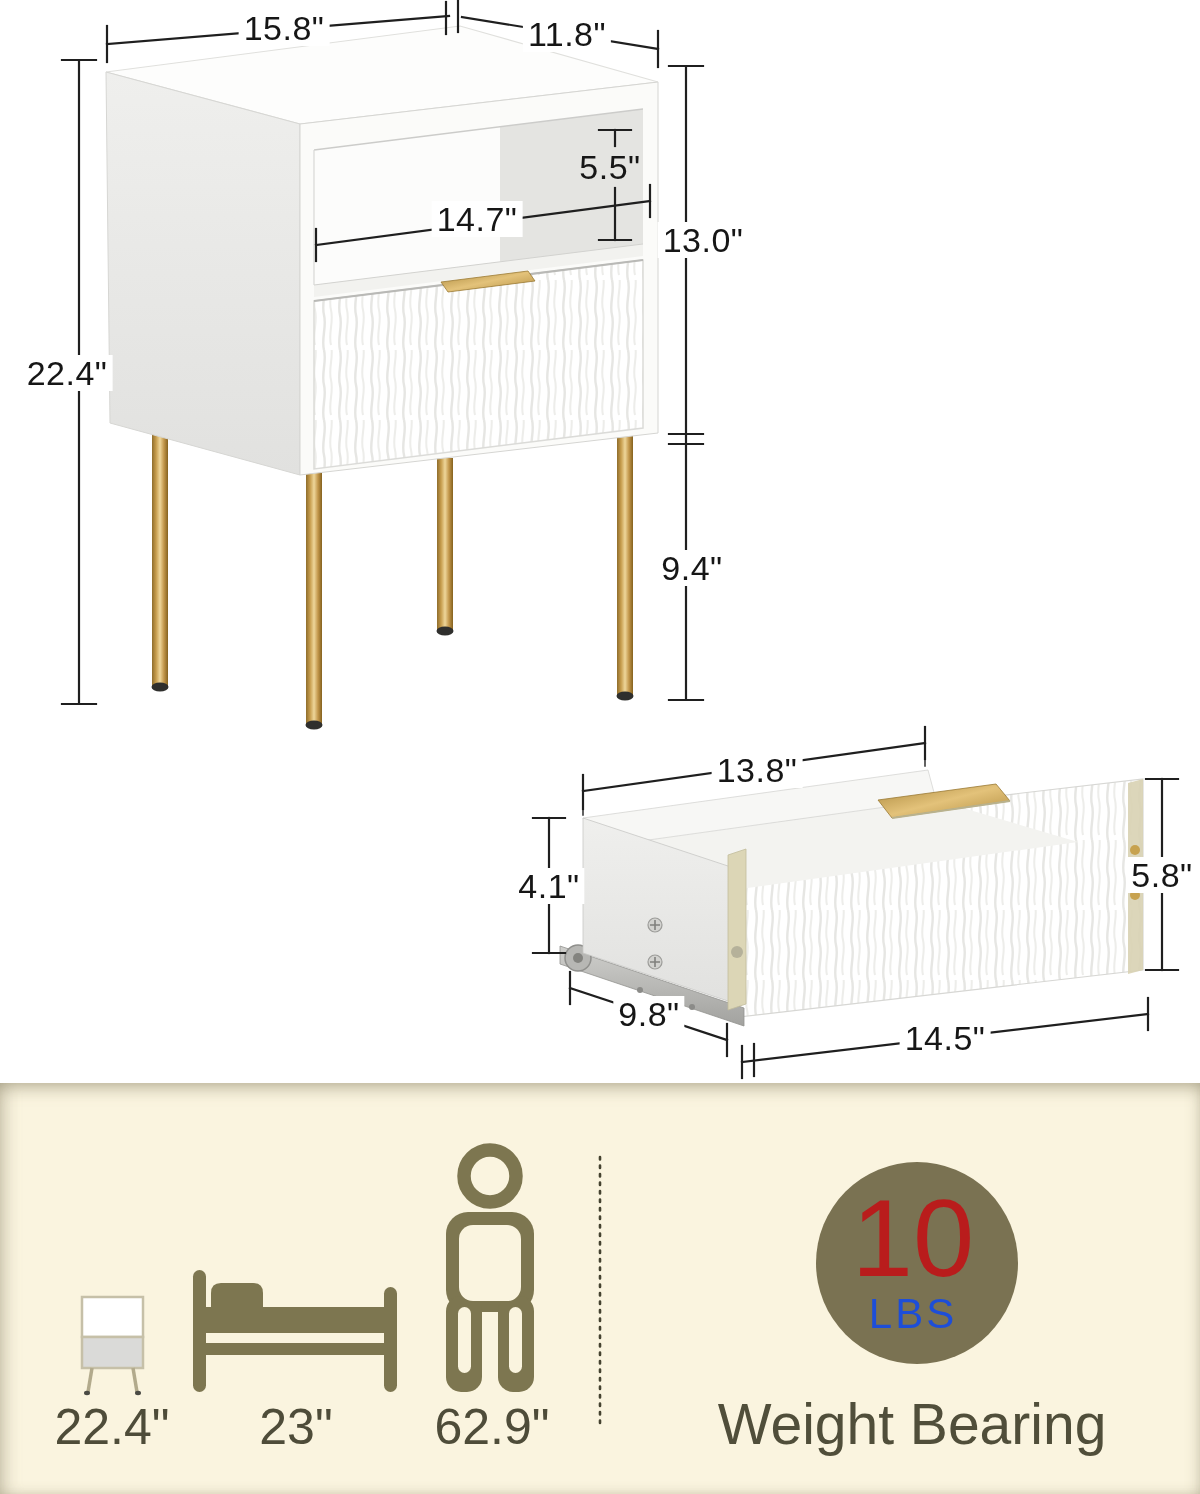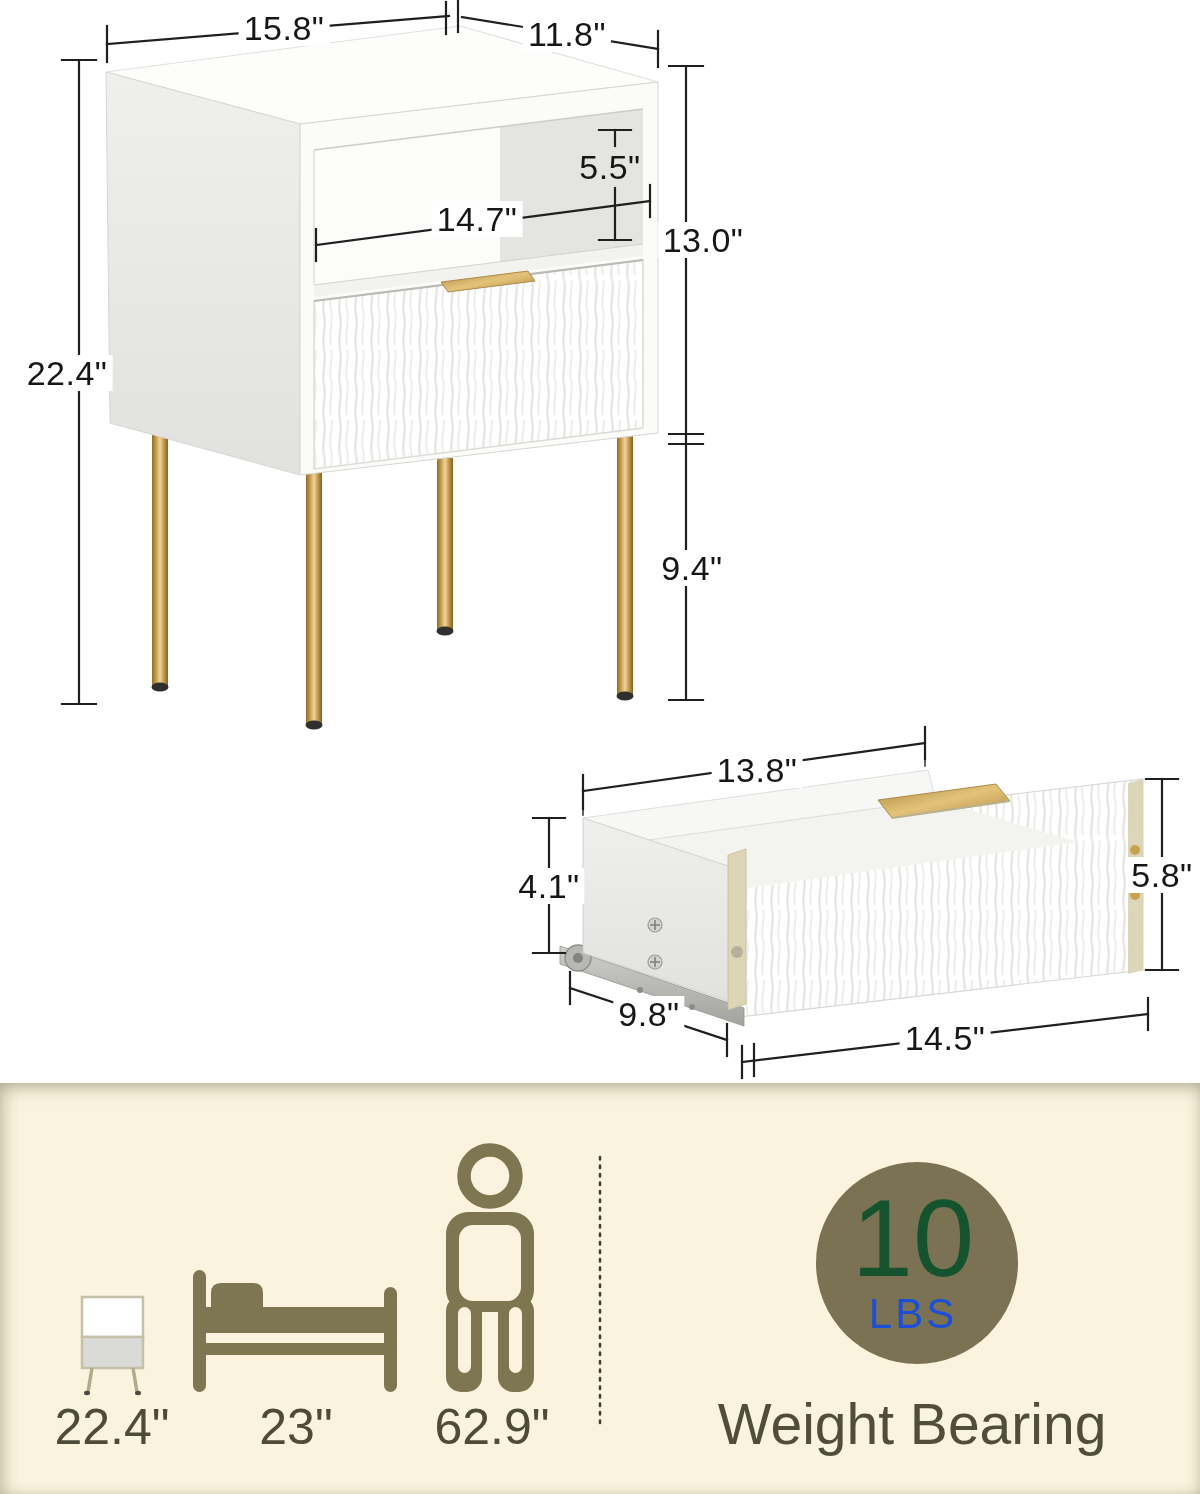--- a/index.html
+++ b/index.html
@@ -23,21 +23,21 @@
       inset -12px 0 14px -10px rgba(140,133,105,.30),
       inset 0 -10px 12px -9px rgba(140,133,105,.25);
   }
   .bannersvg{position:absolute;left:0;top:0;}
   .cmp-value{
     position:absolute;transform:translate(-50%,-50%);
     font-size:50px;color:#4e4c39;line-height:1;white-space:nowrap;
   }
   .badge-num{
     position:absolute;transform:translate(-50%,-50%);
-    font-size:110px;color:#14532d;line-height:1;white-space:nowrap;text-align:right;
+    font-size:110px;color:#b91c1c;line-height:1;white-space:nowrap;text-align:right;
   }
   .badge-unit{
     position:absolute;transform:translate(-50%,-50%);
     font-size:42px;color:#1d4ed8;letter-spacing:3px;line-height:1;white-space:nowrap;
   }
   .weight-label{
     position:absolute;transform:translate(-50%,-50%);
     font-size:57px;color:#504e3a;line-height:1;white-space:nowrap;
   }
 </style>

